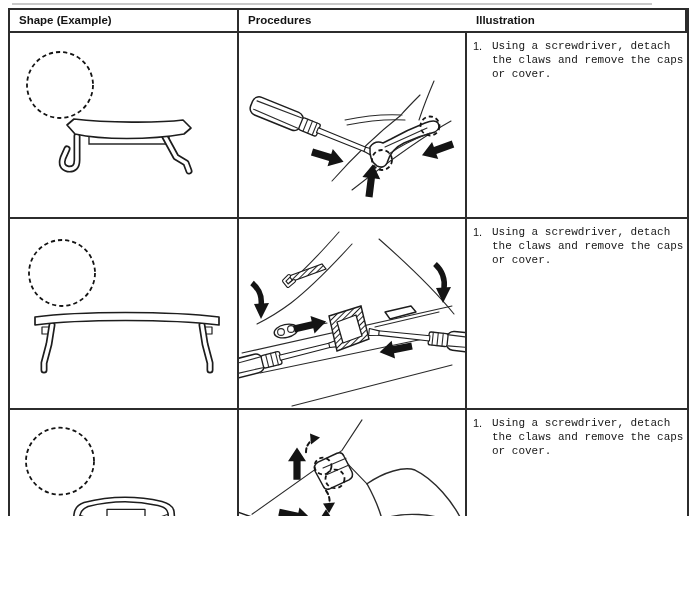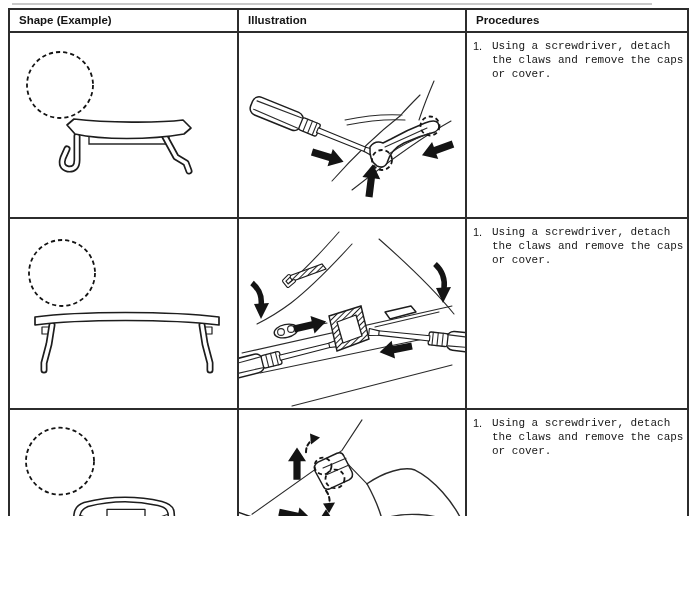--- a/index.html
+++ b/index.html
@@ -48,22 +48,22 @@
       <pattern id="hatch" patternUnits="userSpaceOnUse" width="4" height="4" patternTransform="rotate(45)">
         <rect width="4" height="4" fill="#fff"></rect>
         <line x1="0" y1="0" x2="0" y2="4" stroke="#222" stroke-width="2"></line>
       </pattern>
     </defs>
   </svg>
 
   <div class="doc-table">
 
     <div class="cell head bR bB">Shape (Example)</div>
+    <div class="cell head bB">Procedures</div>
     <div class="cell head bR bB">Illustration</div>
-    <div class="cell head bB">Procedures</div>
 
     <div class="cell bR bB">
       <svg class="art" viewBox="0 0 227 184" preserveAspectRatio="none">
         <circle cx="50" cy="52" r="33" class="dc"></circle>
         <path d="M 79,101 L 79,111 L 159,111 L 159,100" class="tl" style="stroke-width:1.4"></path>
         <path d="M 67,103 L 67,127 Q 67,137 58,136 Q 50,134 53,125 L 57,116" class="tb" style="stroke-width:7"></path>
         <path d="M 67,103 L 67,127 Q 67,137 58,136 Q 50,134 53,125 L 57,116" class="tw" style="stroke-width:3.6"></path>
         <path d="M 154,102 L 166,124 L 176,130 L 179,138" class="tb" style="stroke-width:7"></path>
         <path d="M 154,102 L 166,124 L 176,130 L 179,138" class="tw" style="stroke-width:3.6"></path>
         <path d="M 57,92 L 64,86 C 96,90 150,90 173,87 L 181,95 L 174,101 C 140,107 92,107 65,101 Z" class="ol" style="stroke-width:1.7"></path>

